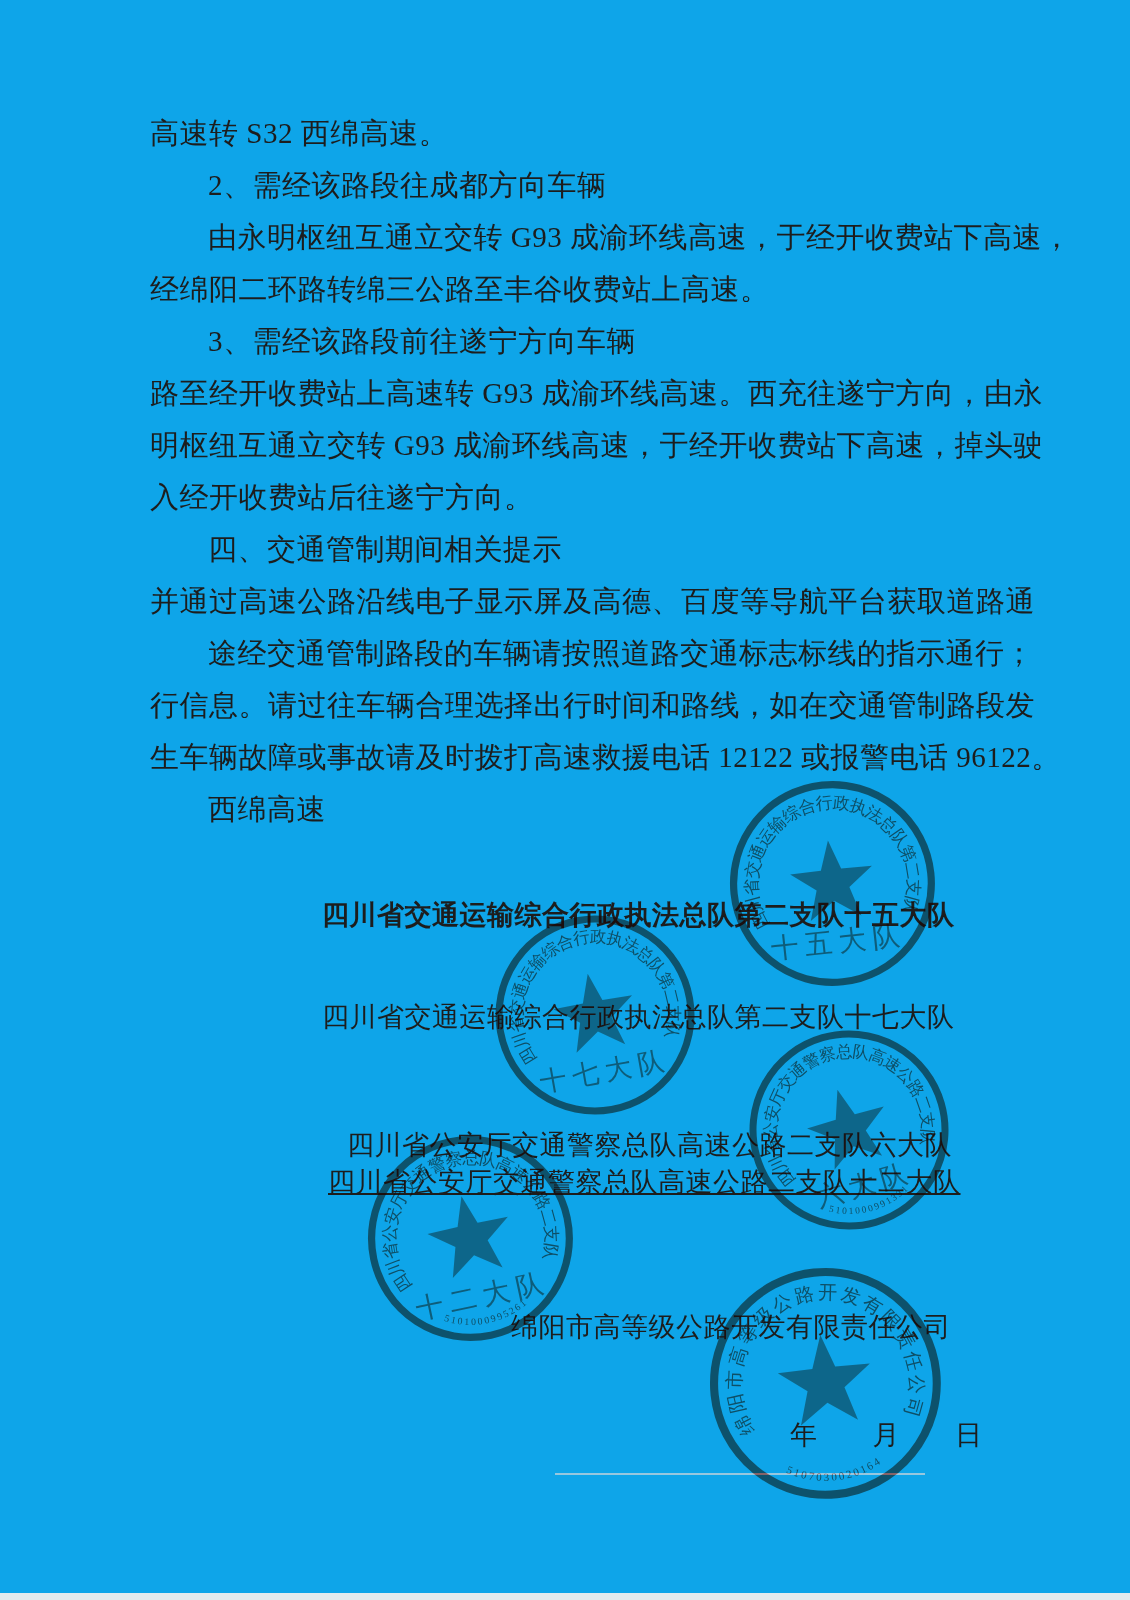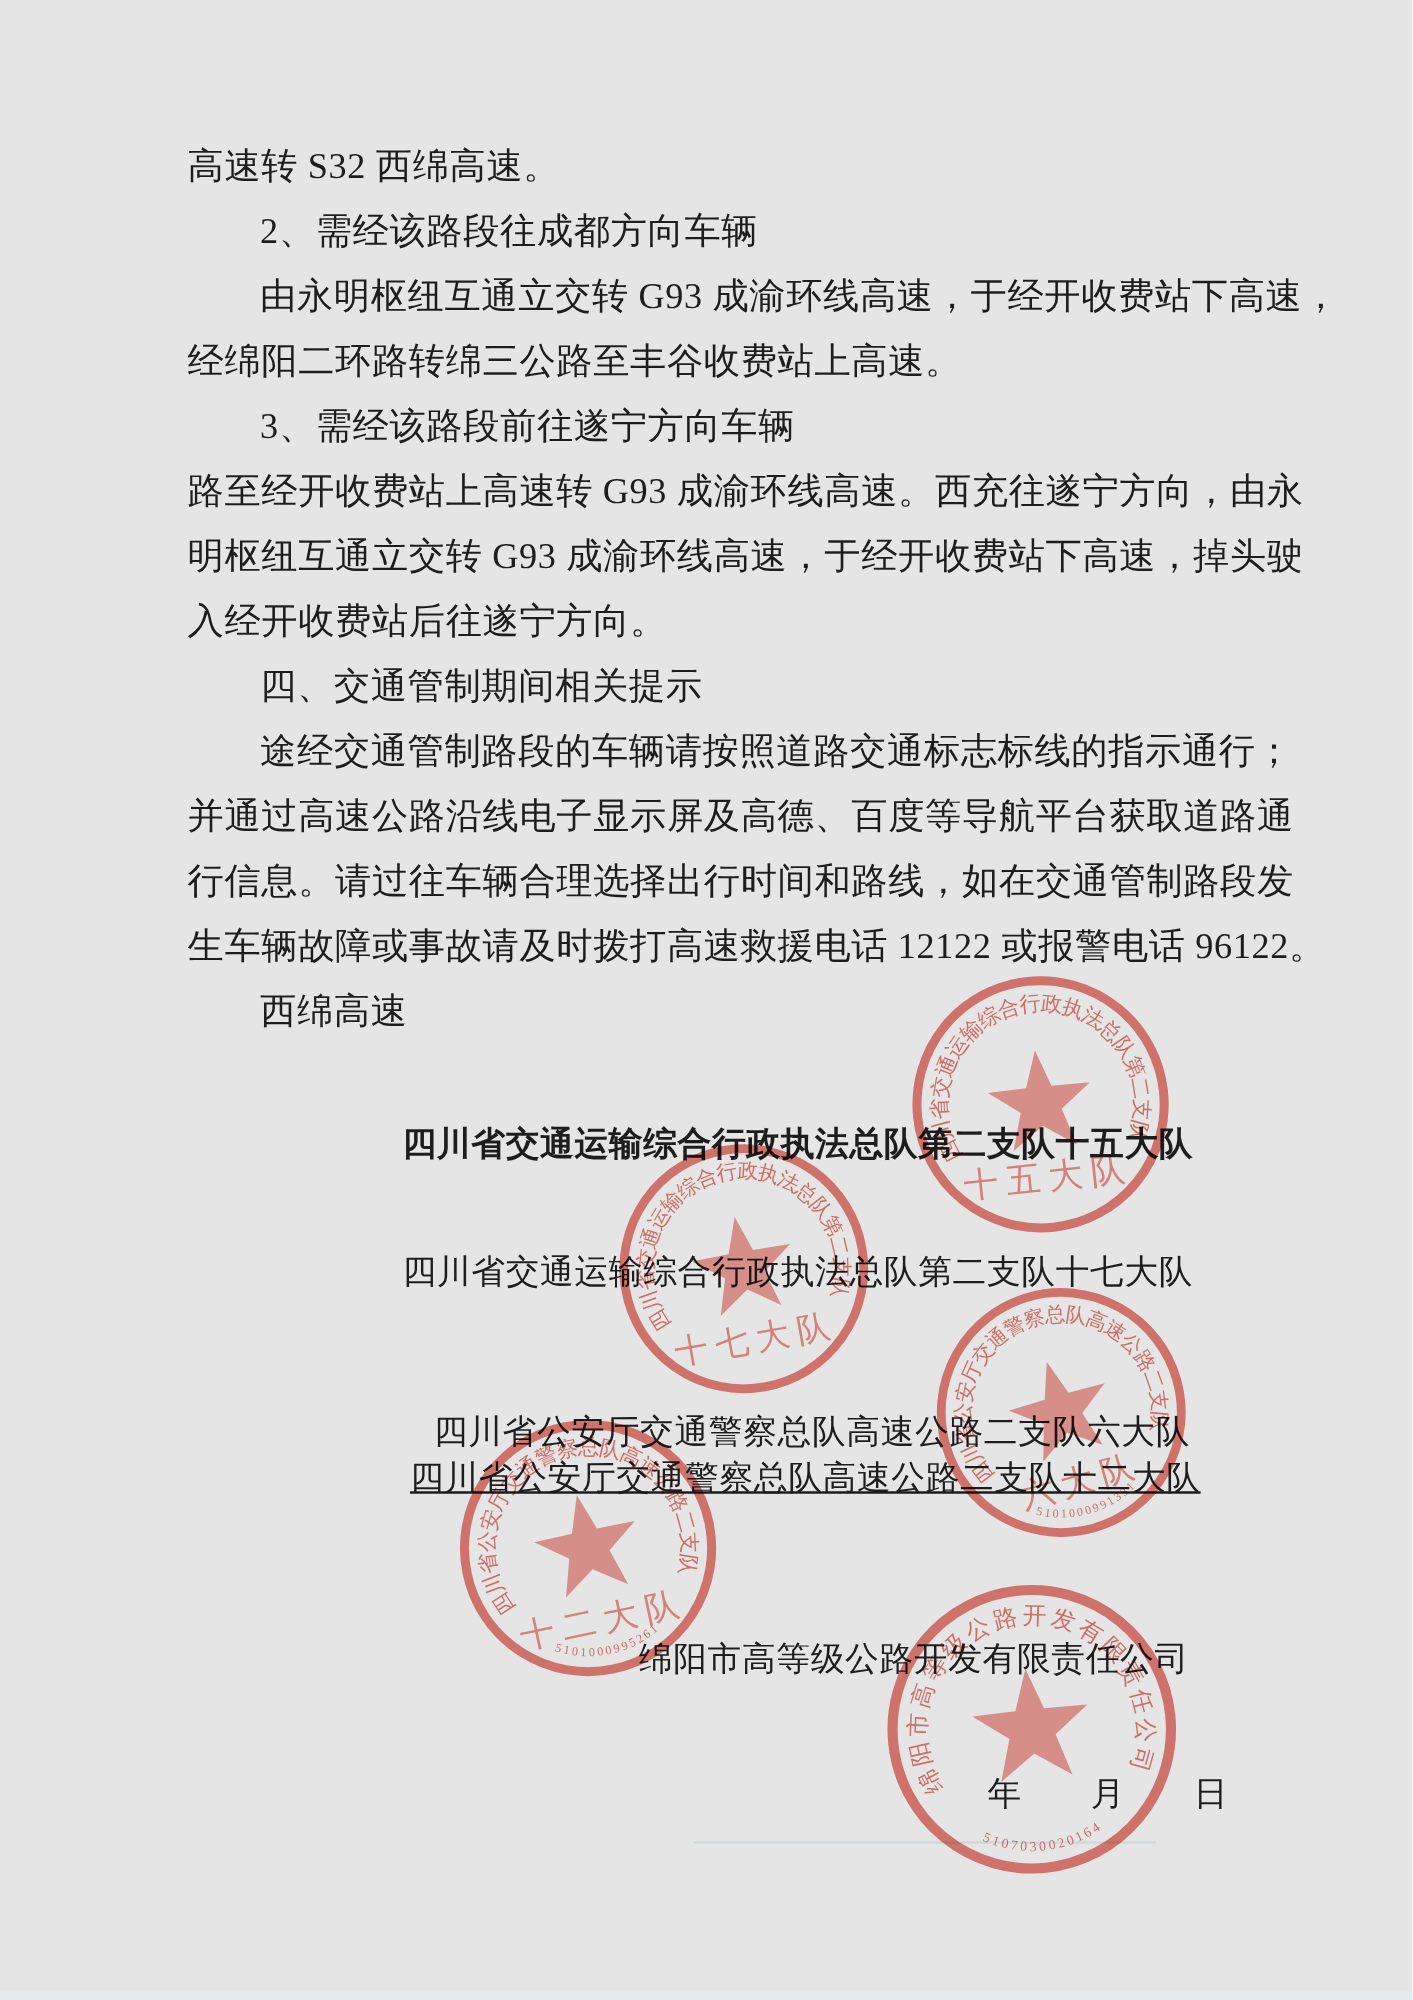--- a/index.html
+++ b/index.html
@@ -1,18 +1,18 @@
 <!DOCTYPE html>
 <html><head>
 <meta charset="utf-8">
 <style>
   html,body{margin:0;padding:0;background:#ffffff;}
   .page{
     position:relative;width:1130px;height:1600px;margin:0 auto;
-    background:#e5e5e5;overflow:hidden;
+    background:#0ea5e9;overflow:hidden;
     font-family:"Liberation Serif","DejaVu Serif",serif;
   }
   .body-text{
     position:absolute;left:150px;top:107px;width:815px;
     font-size:29px;line-height:52px;color:#1d1d1d;
     letter-spacing:0.5px;
   }
   .body-line{white-space:nowrap;}
   .body-line.indent{text-indent:58px;}
   .sig{
@@ -32,22 +32,22 @@
   <div class="body-text">
       <div class="body-line">高速转 S32 西绵高速。</div>
       <div class="body-line indent">2、需经该路段往成都方向车辆</div>
       <div class="body-line indent">由永明枢纽互通立交转 G93 成渝环线高速，于经开收费站下高速，</div>
       <div class="body-line">经绵阳二环路转绵三公路至丰谷收费站上高速。</div>
       <div class="body-line indent">3、需经该路段前往遂宁方向车辆</div>
       <div class="body-line">路至经开收费站上高速转 G93 成渝环线高速。西充往遂宁方向，由永</div>
       <div class="body-line">明枢纽互通立交转 G93 成渝环线高速，于经开收费站下高速，掉头驶</div>
       <div class="body-line">入经开收费站后往遂宁方向。</div>
       <div class="body-line indent">四、交通管制期间相关提示</div>
+      <div class="body-line">并通过高速公路沿线电子显示屏及高德、百度等导航平台获取道路通</div>
       <div class="body-line indent">途经交通管制路段的车辆请按照道路交通标志标线的指示通行；</div>
-      <div class="body-line">并通过高速公路沿线电子显示屏及高德、百度等导航平台获取道路通</div>
       <div class="body-line">行信息。请过往车辆合理选择出行时间和路线，如在交通管制路段发</div>
       <div class="body-line">生车辆故障或事故请及时拨打高速救援电话 12122 或报警电话 96122。</div>
       <div class="body-line indent">西绵高速</div>
     </div>
 
   <div class="faint-line" style="left: 555px; top: 1473px; width: 370px; height: 2px;"></div>
   <div class="scan-band"></div>
 <div class="sig" style="left: 322px; top: 895px; font-weight: bold;">四川省交通运输综合行政执法总队第二支队十五大队</div>
     <div class="sig" style="left: 322px; top: 997px;">四川省交通运输综合行政执法总队第二支队十七大队</div>
     <div class="sig" style="left: 347px; top: 1102px; margin-top: 23px;">四川省公安厅交通警察总队高速公路二支队六大队</div>

